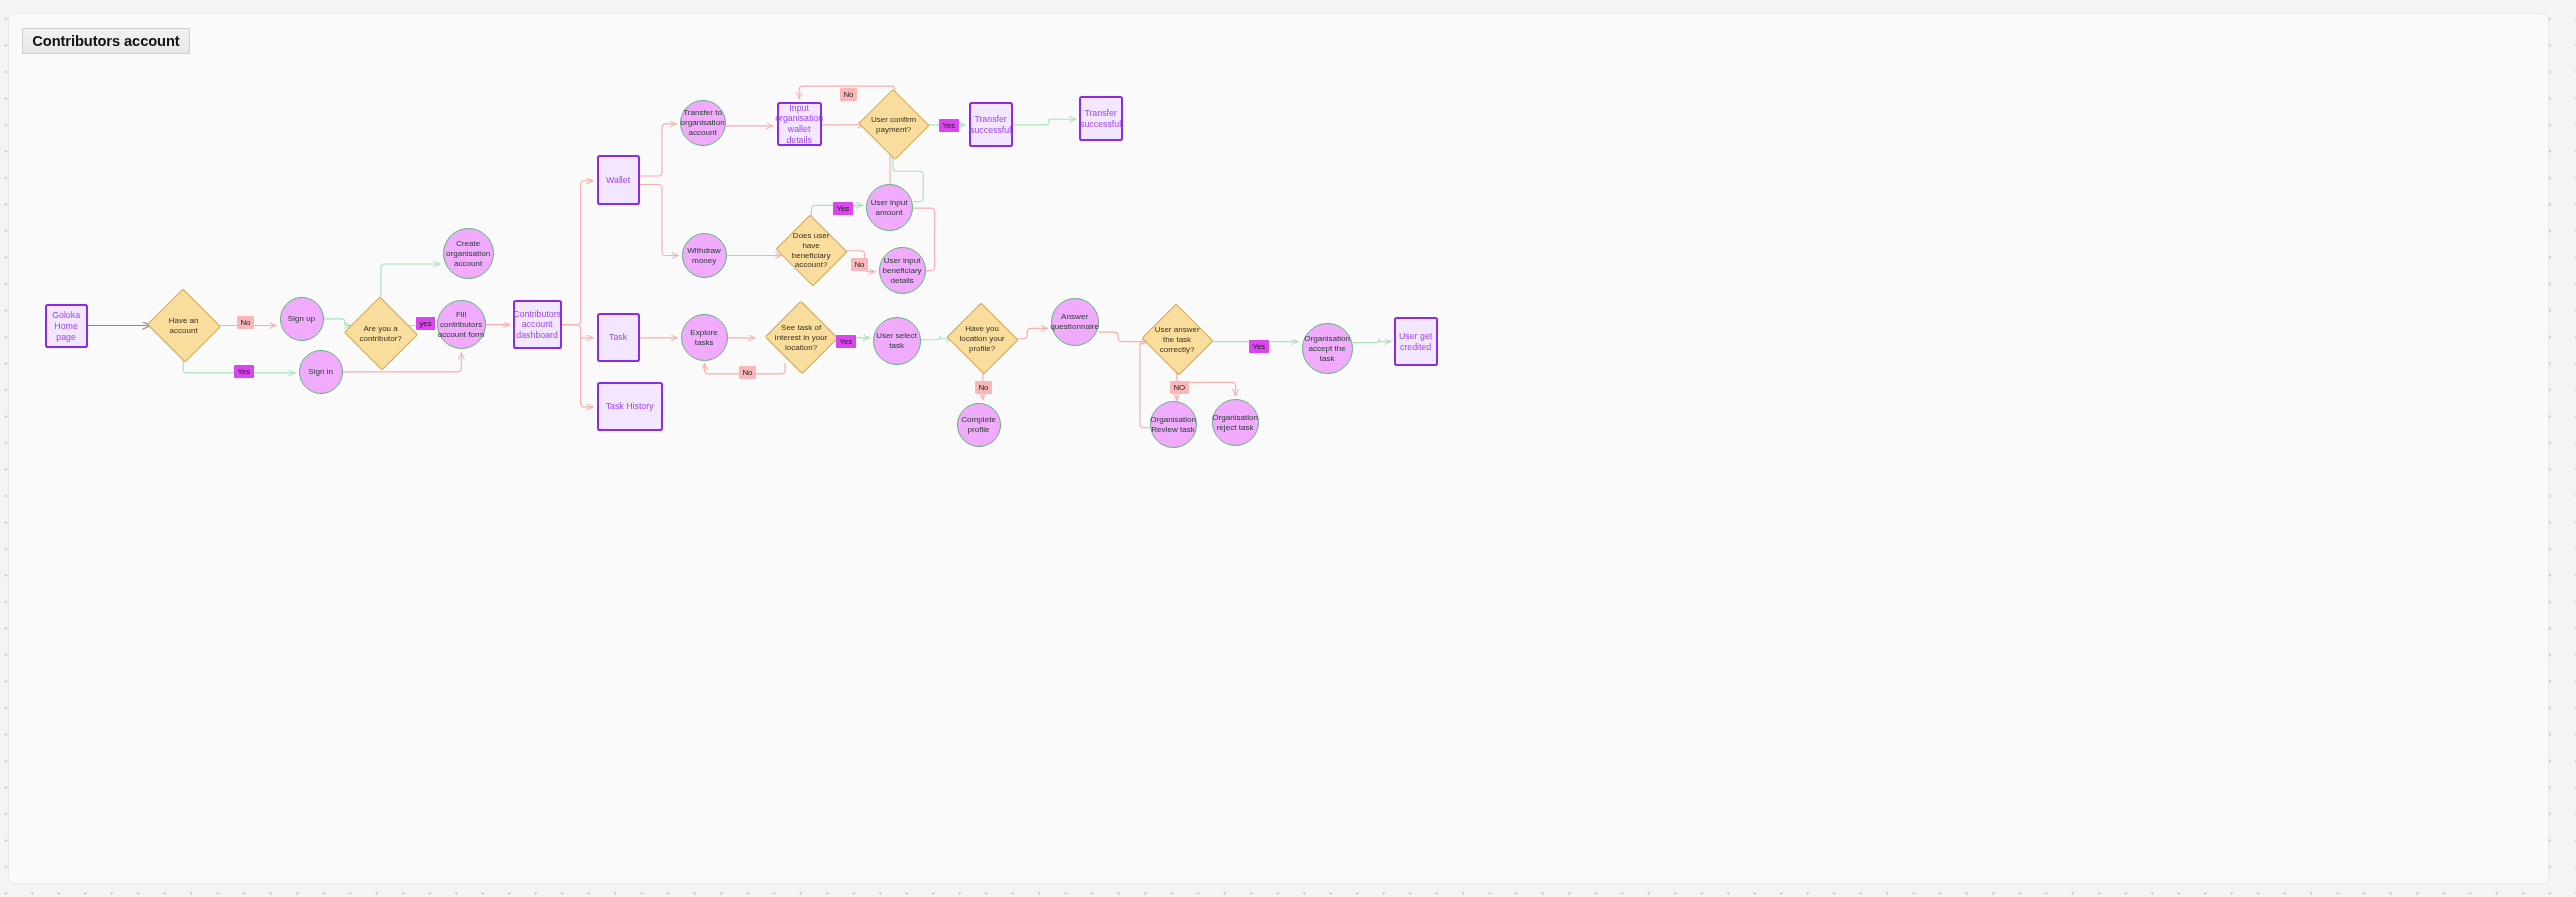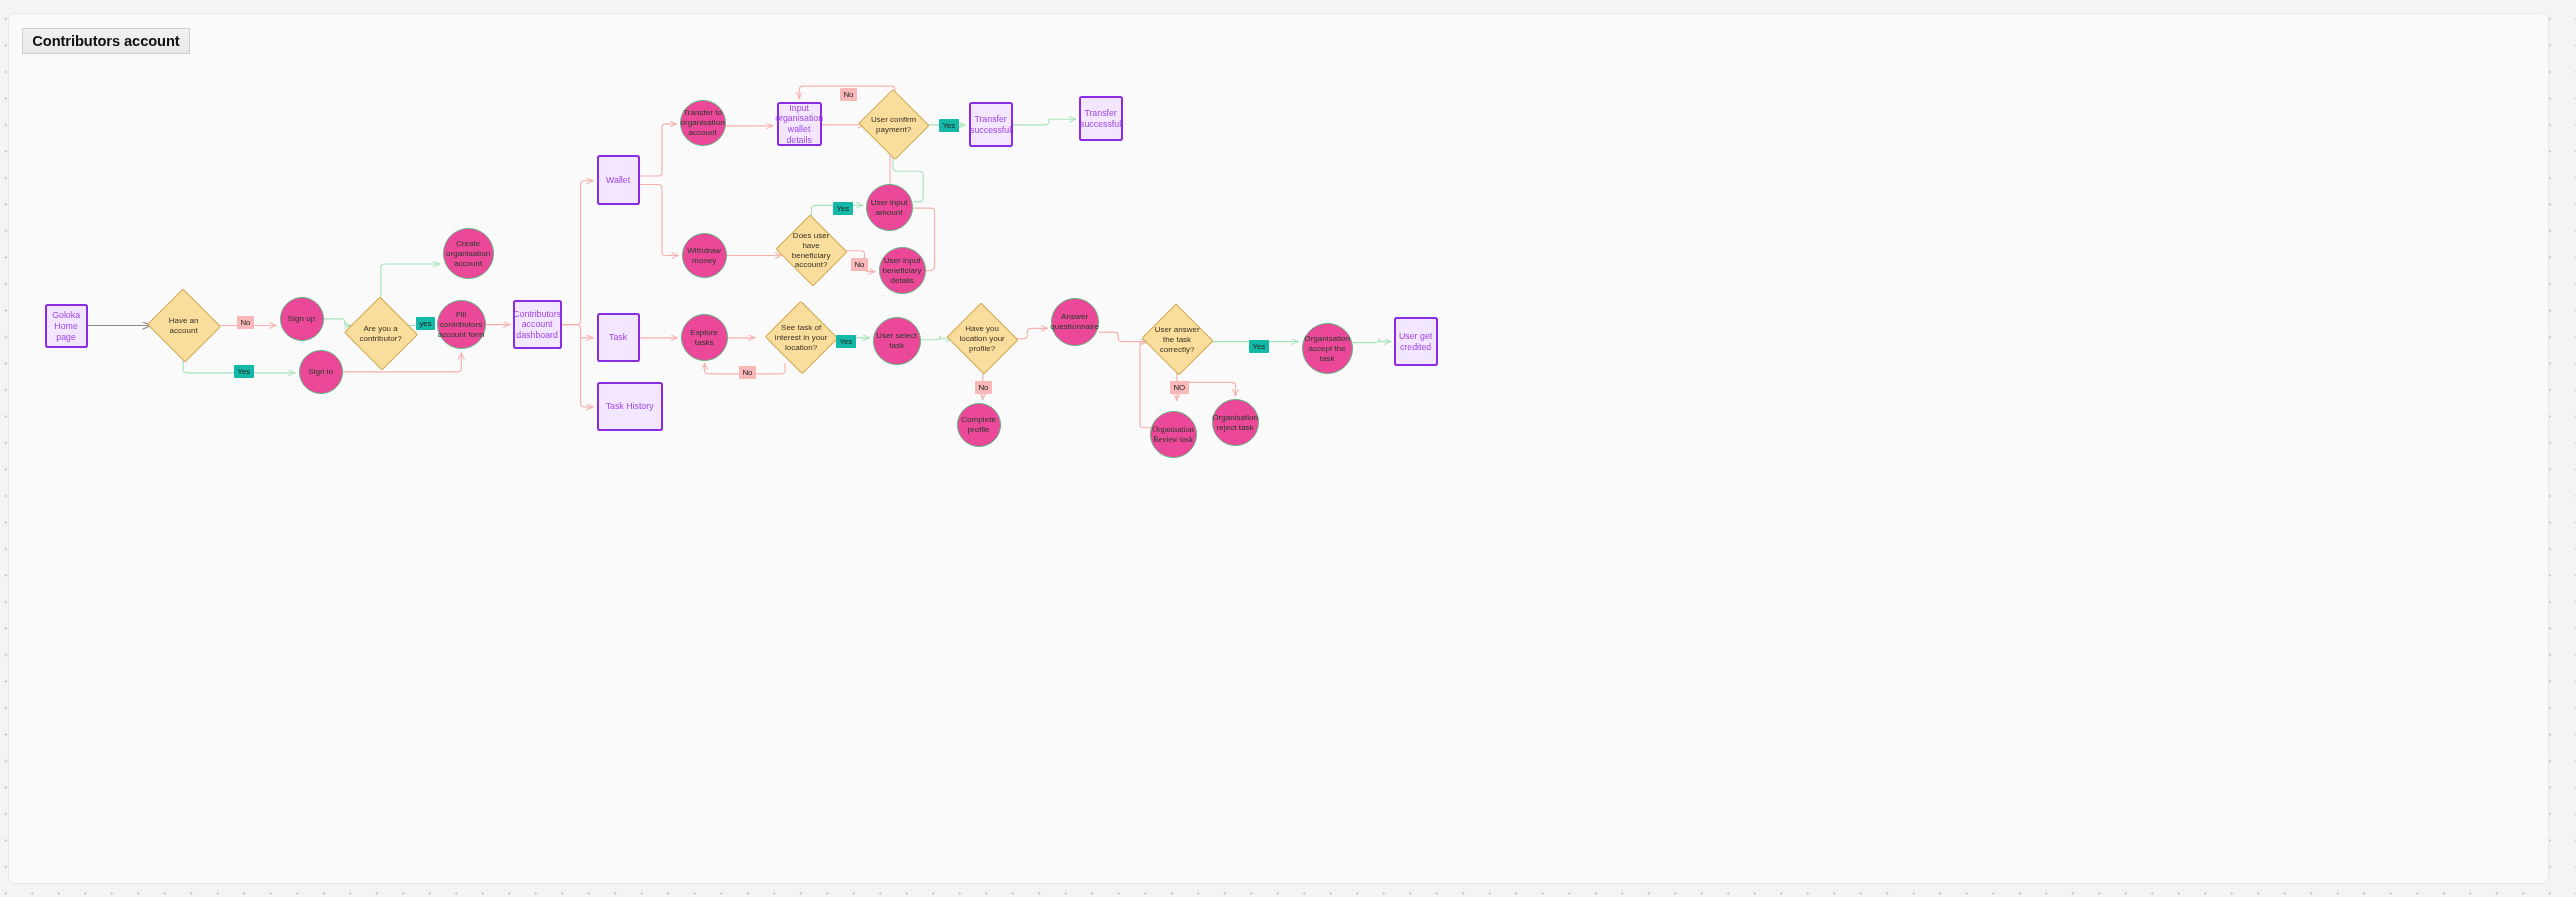--- a/index.html
+++ b/index.html
@@ -76,21 +76,21 @@
   }
 
   .n-box {
     background: #f3e6ff;
     border: 2.8px solid #8b2be2;
     border-radius: 2.8px;
     color: #9d44e8;
     font-size: 8.8px;
   }
   .n-circle {
-    background: #ec4899;
+    background: #f0abfc;
     border: 1.3px solid #5fb37c;
     border-radius: 50%;
     color: #1d3a26;
     font-size: 8.1px;
   }
   .n-diamond {
     background: transparent;
     color: #3a3020;
     font-size: 8px;
   }
@@ -108,21 +108,21 @@
   .elabel {
     position: absolute;
     display: flex; align-items: center; justify-content: center;
     font-size: 7.9px;
     color: #1f1f1f;
     padding: 1.9px 3.8px;
     z-index: 12;
     white-space: nowrap;
     border-radius: 0.9px;
   }
-  .elabel.yes { background: #14b8a6; }
+  .elabel.yes { background: #d946ef; }
   .elabel.no  { background: #f9b7b7; }
 </style>
 </head>
 <body>
 
 <div id="app">
 
   <div id="dot-grid"></div>
 
   <div id="canvas-frame">
@@ -335,21 +335,21 @@
         <div class="node n-circle" style="left: 948px; top: 389px; width: 44px; height: 44px;">
           <span>Complete profile</span>
         </div>
         <div class="node n-circle" style="left: 1042px; top: 284px; width: 48px; height: 48px;">
           <span>Answer questionnaire</span>
         </div>
         <div class="node n-diamond" style="left: 1142px; top: 301px; width: 53px; height: 49px;">
           <div class="dia-shape"></div>
           <span>User answer the task correctly?</span>
         </div>
-        <div class="node n-circle" style="left: 1141px; top: 397px; width: 47px; height: 47px; font-family: Liberation Serif, serif;">
+        <div class="node n-circle" style="left: 1141px; top: 387px; width: 47px; height: 47px;">
           <span>Organisation Review task</span>
         </div>
         <div class="node n-circle" style="left: 1203px; top: 385px; width: 47px; height: 47px;">
           <span>Organisation reject task</span>
         </div>
         <div class="node n-circle" style="left: 1293px; top: 309px; width: 51px; height: 51px;">
           <span>Organisation accept the task</span>
         </div>
         <div class="node n-box" style="left: 1385px; top: 303px; width: 44px; height: 49px;">
           <span>User get credited</span>

